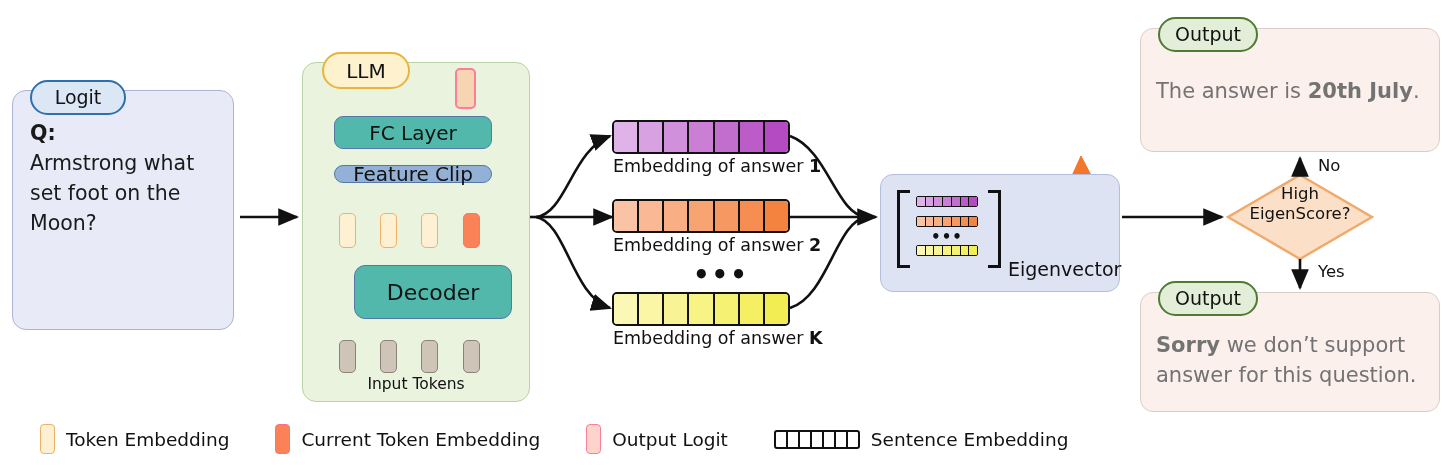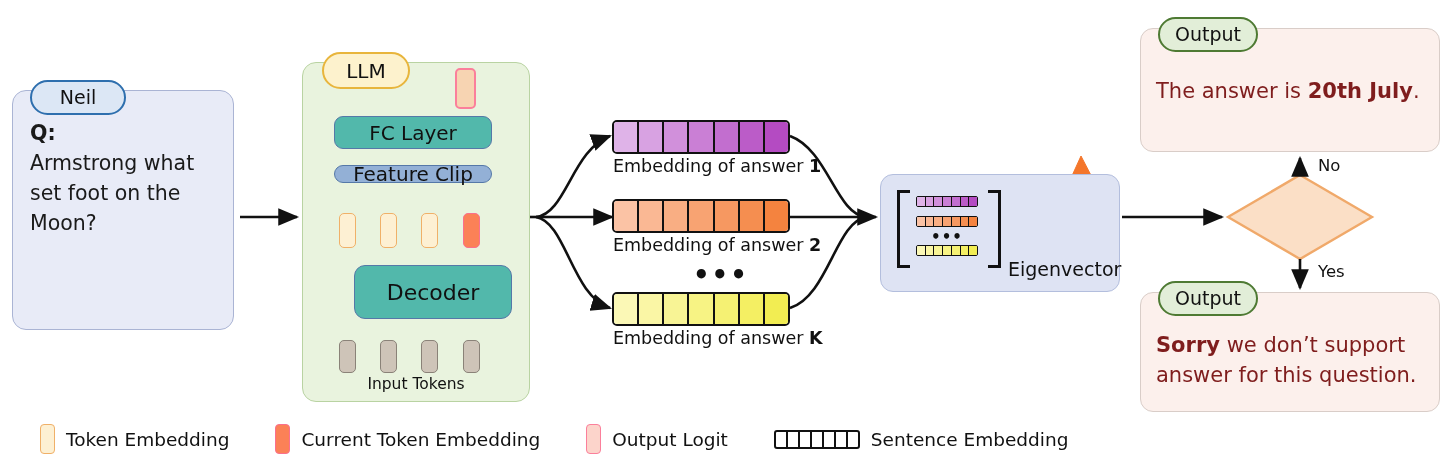--- a/index.html
+++ b/index.html
@@ -75,21 +75,21 @@
 
   
   .outpanel{position:absolute;background:#fcf0ec;border:1.4px solid #d9cdc8;border-radius:13px;
             box-sizing:border-box;}
   #out-top{left:1140px;top:28px;width:300px;height:124px;}
   #out-bot{left:1140px;top:292px;width:300px;height:120px;}
   .outtag{width:96px;height:31px;background:#e2eed8;border:2.6px solid #4e7a33;color:#111;
           font-size:19px;}
   #out-top-tag{left:1158px;top:17px;}
   #out-bot-tag{left:1158px;top:281px;}
-  .outtext{position:absolute;color:#7f1d1d;font-size:21px;line-height:30px;
+  .outtext{position:absolute;color:#737373;font-size:21px;line-height:30px;
            font-family:"DejaVu Sans",sans-serif;}
   #out-top-text{left:1156px;top:76px;width:278px;}
   #out-bot-text{left:1156px;top:330px;width:280px;}
   .outtext b{font-weight:bold;}
 
   
   #legend{position:absolute;left:40px;top:419px;height:40px;display:flex;align-items:center;}
   .leg-item{display:flex;align-items:center;margin-right:46px;}
   .leg-swatch{border-radius:4px;box-sizing:border-box;margin-right:11px;}
   .sw-token{width:15px;height:30px;background:#fdf0d3;border:1.8px solid #f0b068;}
@@ -157,21 +157,21 @@
     <line x1="1122" y1="217" x2="1222" y2="217" stroke="#111" stroke-width="2.6" marker-end="url(#ah)"></line>
 
     <polygon points="1300,175 1372,217 1300,259 1228,217" fill="#fbdfc6" stroke="#f0a96a" stroke-width="2.4"></polygon>
 
     <line x1="1300" y1="175" x2="1300" y2="158" stroke="#111" stroke-width="2.6" marker-end="url(#ah)"></line>
 
     <line x1="1300" y1="259" x2="1300" y2="288" stroke="#111" stroke-width="2.6" marker-end="url(#ah)"></line>
   </svg>
 
   <div class="panel" id="input-panel"></div>
-  <div class="tag" id="input-tag">Neil</div>
+  <div class="tag" id="input-tag">Logit</div>
   <div id="input-text">
       <div><b>Q:</b></div>
       <div><span>Armstrong what</span></div>
       <div><span>set foot on the</span></div>
       <div><span>Moon?</span></div>
     </div>
 
   <div class="panel" id="llm-panel"></div>
   <div class="tag" id="llm-tag">LLM</div>
 
@@ -254,20 +254,24 @@
         <div class="mcell" style="background: rgb(248, 244, 149);"></div>
         <div class="mcell" style="background: rgb(247, 243, 132);"></div>
         <div class="mcell" style="background: rgb(245, 241, 115);"></div>
         <div class="mcell" style="background: rgb(244, 239, 99);"></div>
         <div class="mcell" style="background: rgb(242, 237, 82);"></div>
       </div>
     </div>
   <div id="mini-dots">•••</div>
   <div id="eigen-label">Eigenvector</div>
 
+  <div id="diamond-text">
+    <span>High</span><br>
+    <span>EigenScore?</span>
+  </div>
   <div class="edgelabel" style="left:1318px;top:156px;">No</div>
   <div class="edgelabel" style="left:1318px;top:262px;">Yes</div>
 
   <div class="outpanel" id="out-top"></div>
   <div class="tag outtag" id="out-top-tag">Output</div>
   <div class="outtext" id="out-top-text"><span>The answer is </span><b>20th July</b><span>.</span></div>
 
   <div class="outpanel" id="out-bot"></div>
   <div class="tag outtag" id="out-bot-tag">Output</div>
   <div class="outtext" id="out-bot-text">

